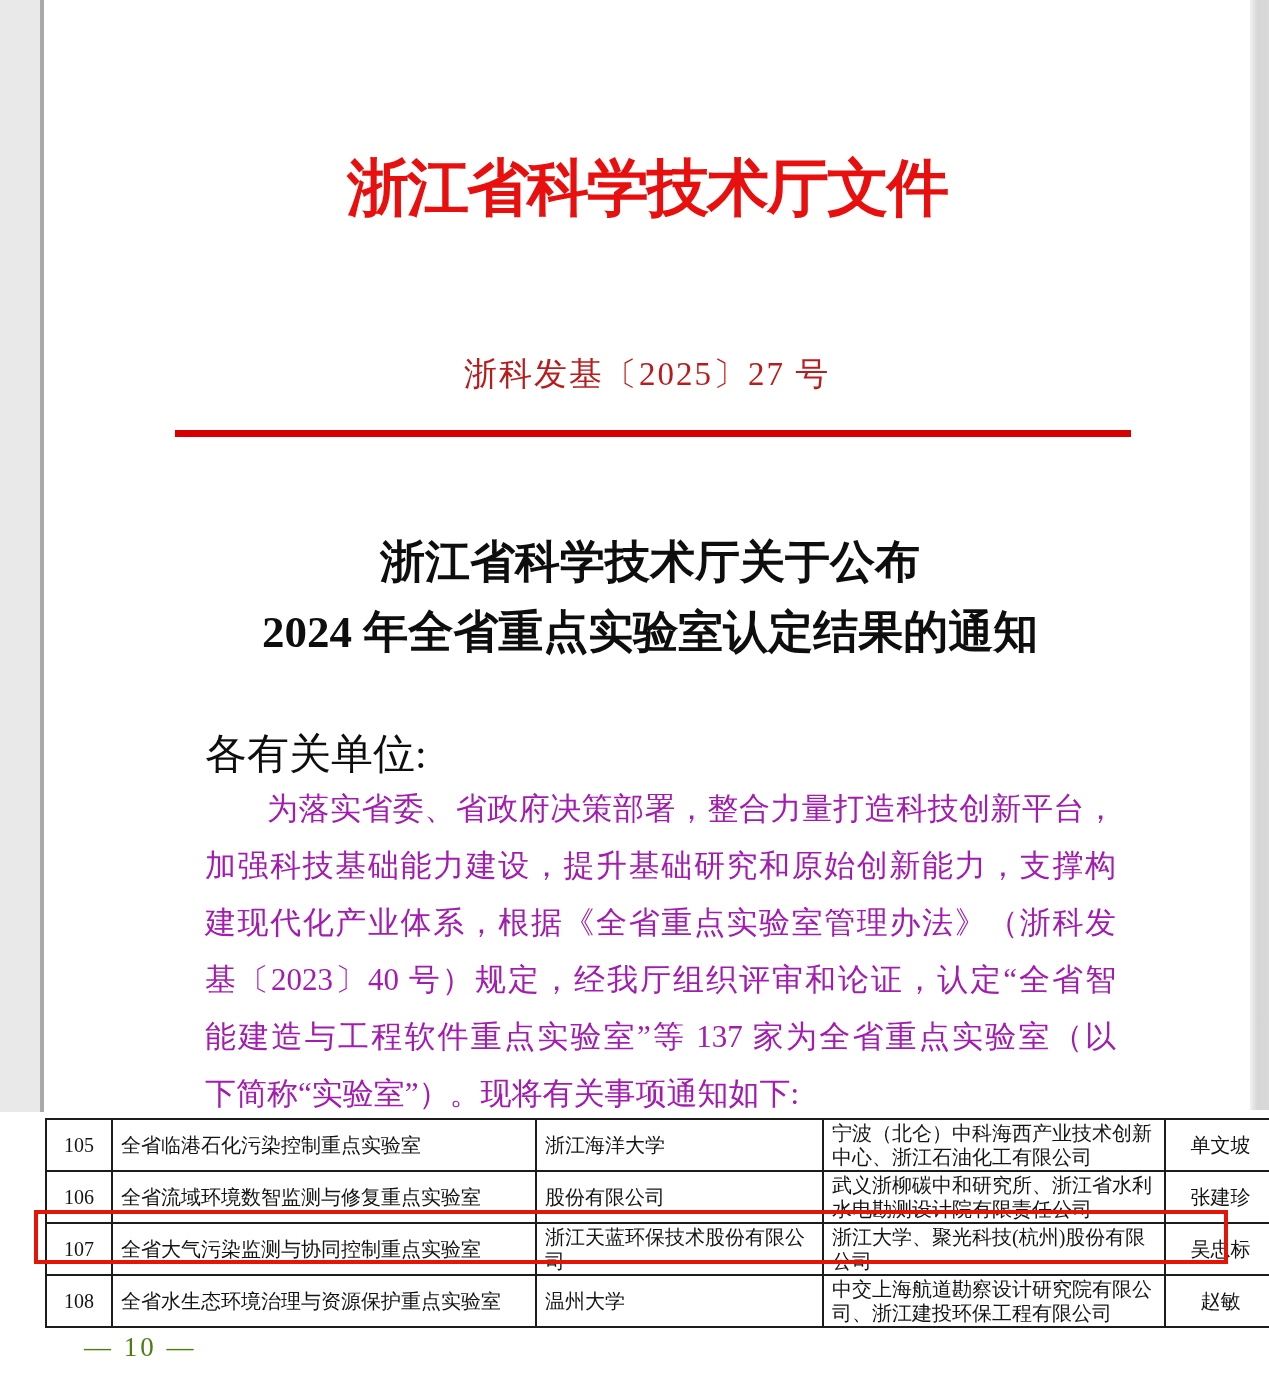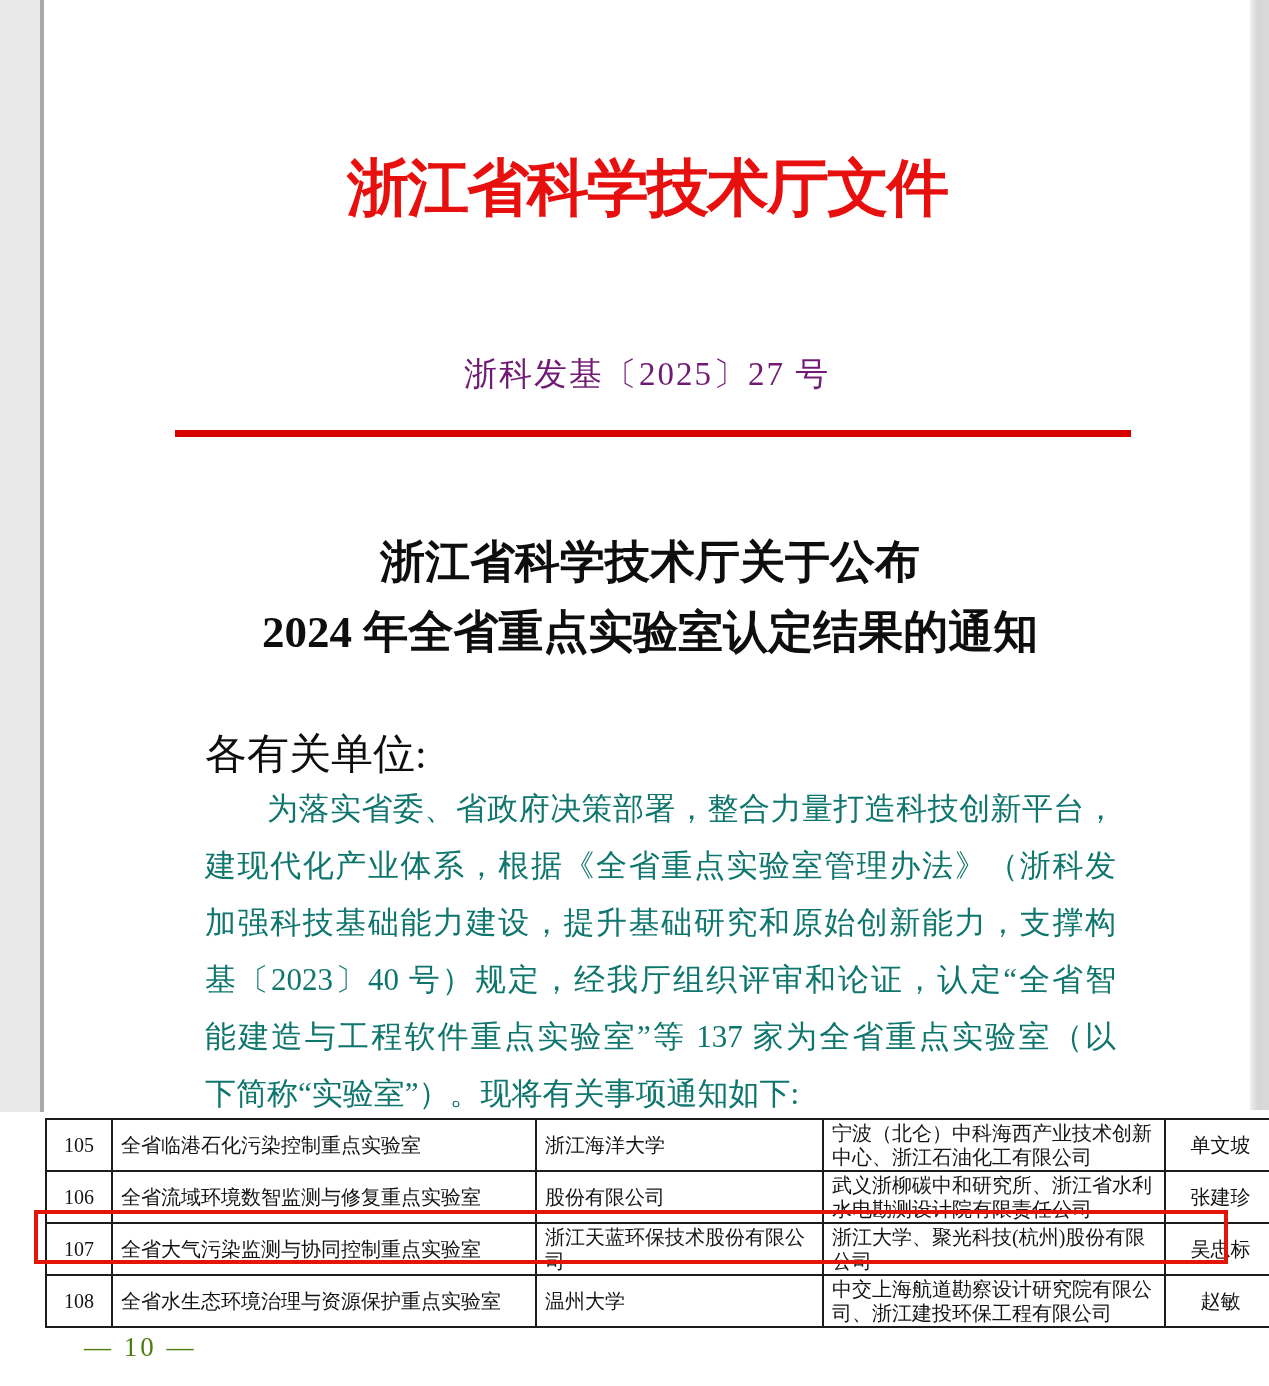--- a/index.html
+++ b/index.html
@@ -24,40 +24,40 @@
   }
 
   .doc-title {
     position: absolute; left: 47px; right: 22px; top: 146px;
     text-align: center; white-space: nowrap;
     font-size: 62px; font-weight: bold; letter-spacing: -2px;
     color: #e8100e;
   }
   .doc-number {
     position: absolute; left: 47px; right: 22px; top: 352px;
-    text-align: center; font-size: 33px; letter-spacing: 2px; color: #701a75;
+    text-align: center; font-size: 33px; letter-spacing: 2px; color: #b91c1c;
   }
   .red-rule {
     position: absolute; left: 175px; top: 430px; width: 956px; height: 7px;
     background: #d60000;
   }
   .subtitle-1, .subtitle-2 {
     position: absolute; left: 47px; right: 16px; text-align: center;
     font-size: 45px; font-weight: bold; color: #0e0e0e; white-space: nowrap;
   }
   .subtitle-1 { top: 532px; }
   .subtitle-2 { top: 602px; }
 
   .salutation {
     position: absolute; left: 205px; top: 726px;
     font-size: 42px; color: #0e0e0e;
   }
   .body-lines {
     position: absolute; left: 205px; top: 780px; width: 911px;
-    font-size: 31px; color: #0f766e;
+    font-size: 31px; color: #a21caf;
   }
   .body-lines .line {
     height: 57px; line-height: 57px;
     text-align: justify; text-align-last: justify;
   }
   .body-lines .line.first { text-indent: 62px; }
   .body-lines .line.last { text-align-last: left; }
 
   table.lab-table {
     position: absolute; left: 45px; top: 1118px;
@@ -104,22 +104,22 @@
 
   <div class="red-rule"></div>
 
   <div class="subtitle-1">浙江省科学技术厅关于公布</div>
   <div class="subtitle-2">2024 年全省重点实验室认定结果的通知</div>
 
   <div class="salutation">各有关单位:</div>
 
   <div class="body-lines">
     <div class="line first">为落实省委、省政府决策部署，整合力量打造科技创新平台，</div>
+    <div class="line">加强科技基础能力建设，提升基础研究和原始创新能力，支撑构</div>
     <div class="line">建现代化产业体系，根据《全省重点实验室管理办法》（浙科发</div>
-    <div class="line">加强科技基础能力建设，提升基础研究和原始创新能力，支撑构</div>
     <div class="line">基〔2023〕40 号）规定，经我厅组织评审和论证，认定“全省智</div>
     <div class="line">能建造与工程软件重点实验室”等 137 家为全省重点实验室（以</div>
     <div class="line last">下简称“实验室”）。现将有关事项通知如下:</div>
   </div>
 
   <table class="lab-table">
     <tbody>
       <tr>
         <td class="c-no">105</td>
         <td class="c-lab">全省临港石化污染控制重点实验室</td>

